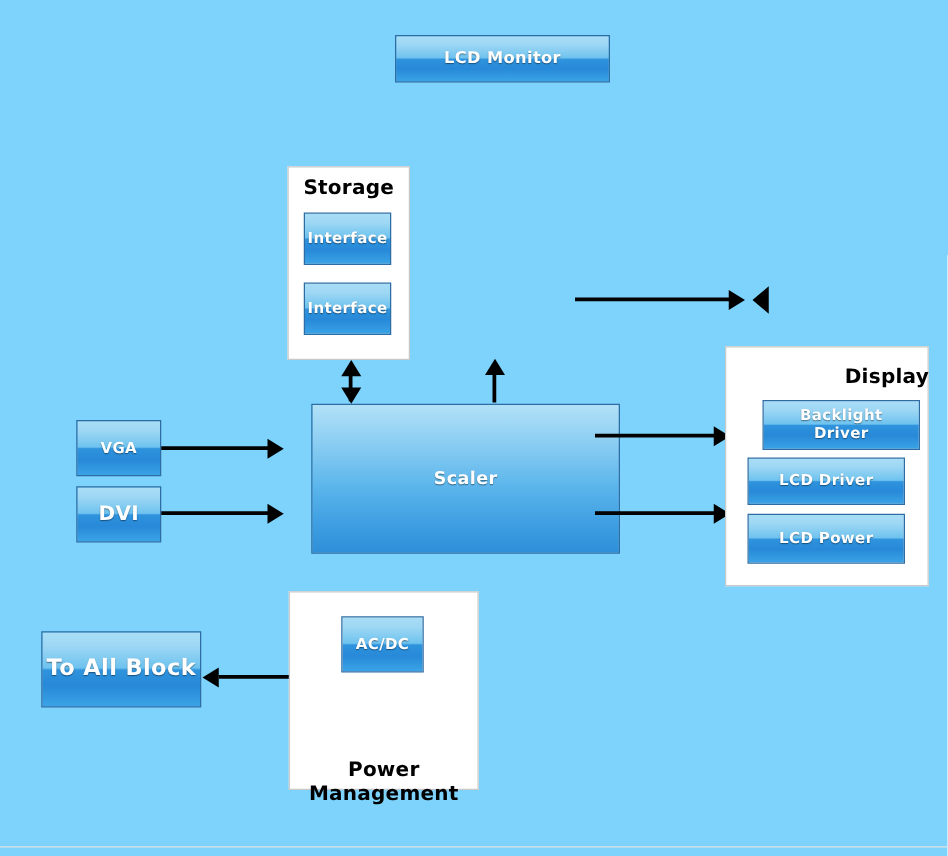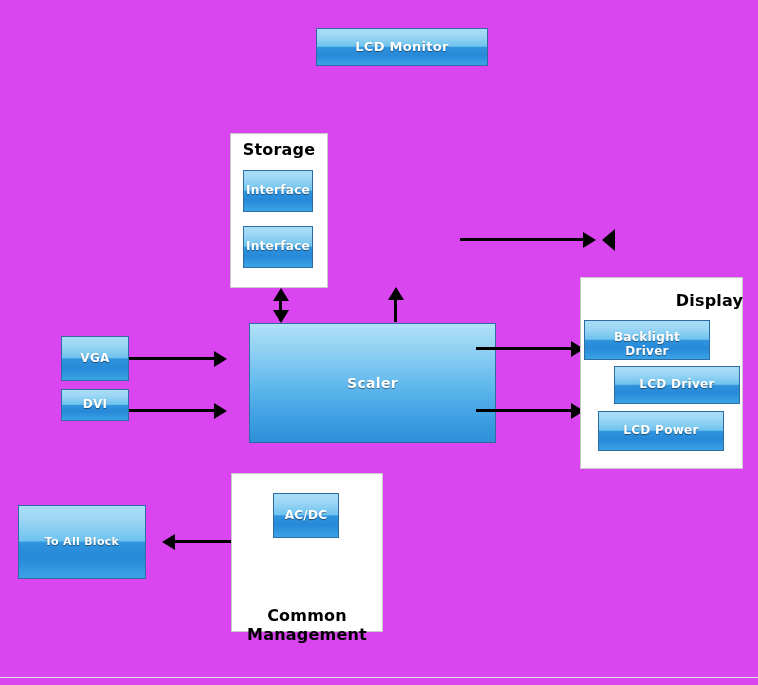--- a/index.html
+++ b/index.html
@@ -9,21 +9,21 @@
     background: #ffffff;
   }
   body {
     font-family: "DejaVu Sans", "Liberation Sans", sans-serif;
     -webkit-font-smoothing: none;
   }
   #canvas {
     position: relative;
     width: 758px;
     height: 685px;
-    background: #d946ef;
+    background: #7dd3fc;
     overflow: hidden;
   }
 
   
   .blk {
     position: absolute;
     box-sizing: border-box;
     border: 1px solid #2e6da4;
     background: linear-gradient(to bottom,
         #a9ddf6 0%,
@@ -155,59 +155,59 @@
 
   <div class="vline" style="left:394px; top:292px; height:30px;"></div>
   <div class="arrow arrow-u" style="left:388px; top:287px;"></div>
 
   <div class="blk" style="left:61px; top:336px; width:68px; height:45px; font-size:12px;">
     <span>VGA</span>
   </div>
   <div class="hline" style="left:129px; top:357px; width:87px;"></div>
   <div class="arrow arrow-r" style="left:214px; top:351px;"></div>
 
-  <div class="blk" style="left:61px; top:389px; width:68px; height:32px; font-size:12px;">
+  <div class="blk" style="left:61px; top:389px; width:68px; height:45px; font-size:16px;">
     <span>DVI</span>
   </div>
   <div class="hline" style="left:129px; top:409px; width:87px;"></div>
   <div class="arrow arrow-r" style="left:214px; top:403px;"></div>
 
   <div class="hline" style="left:476px; top:347px; width:97px;"></div>
   <div class="arrow arrow-r" style="left:571px; top:341px;"></div>
 
   <div class="hline" style="left:476px; top:409px; width:97px;"></div>
   <div class="arrow arrow-r" style="left:571px; top:403px;"></div>
 
   <div class="group" style="left:580px; top:277px; width:163px; height:192px;">
   </div>
   <div class="group-title" style="left:580px; top:291px; width:163px;margin-left:48px;">Display</div>
 
-  <div class="blk" style="left:584px; top:320px; width:126px; height:40px; font-size:12px; padding:0 6px;align-items:flex-end;">
+  <div class="blk" style="left:610px; top:320px; width:126px; height:40px; font-size:12px; padding:0 6px;">
     <span>Backlight Driver</span>
   </div>
 
-  <div class="blk" style="left:598px; top:366px; width:126px; height:38px; font-size:12px;margin-left:16px;">
+  <div class="blk" style="left:598px; top:366px; width:126px; height:38px; font-size:12px;">
     <span>LCD Driver</span>
   </div>
 
   <div class="blk" style="left:598px; top:411px; width:126px; height:40px; font-size:12px;">
     <span>LCD Power</span>
   </div>
 
   <div class="group" style="left:231px; top:473px; width:152px; height:159px;">
   </div>
-  <div class="group-title" style="left:231px; top:606px; width:152px;">Common Management</div>
+  <div class="group-title" style="left:231px; top:606px; width:152px;">Power Management</div>
 
   <div class="blk" style="left:273px; top:493px; width:66px; height:45px; font-size:12px;text-align:center;">
     <span>AC/DC</span>
   </div>
 
 
   <div class="hline" style="left:175px; top:540px; width:56px;"></div>
   <div class="arrow arrow-l" style="left:162px; top:534px;"></div>
 
-  <div class="blk" style="left:18px; top:505px; width:128px; height:74px; font-size:11px;">
+  <div class="blk" style="left:33px; top:505px; width:128px; height:61px; font-size:18px;">
     <span>To All Block</span>
   </div>
 
   <div class="hr-bottom" style="top:677px;"></div>
 
 </div>
 
 </body></html>

